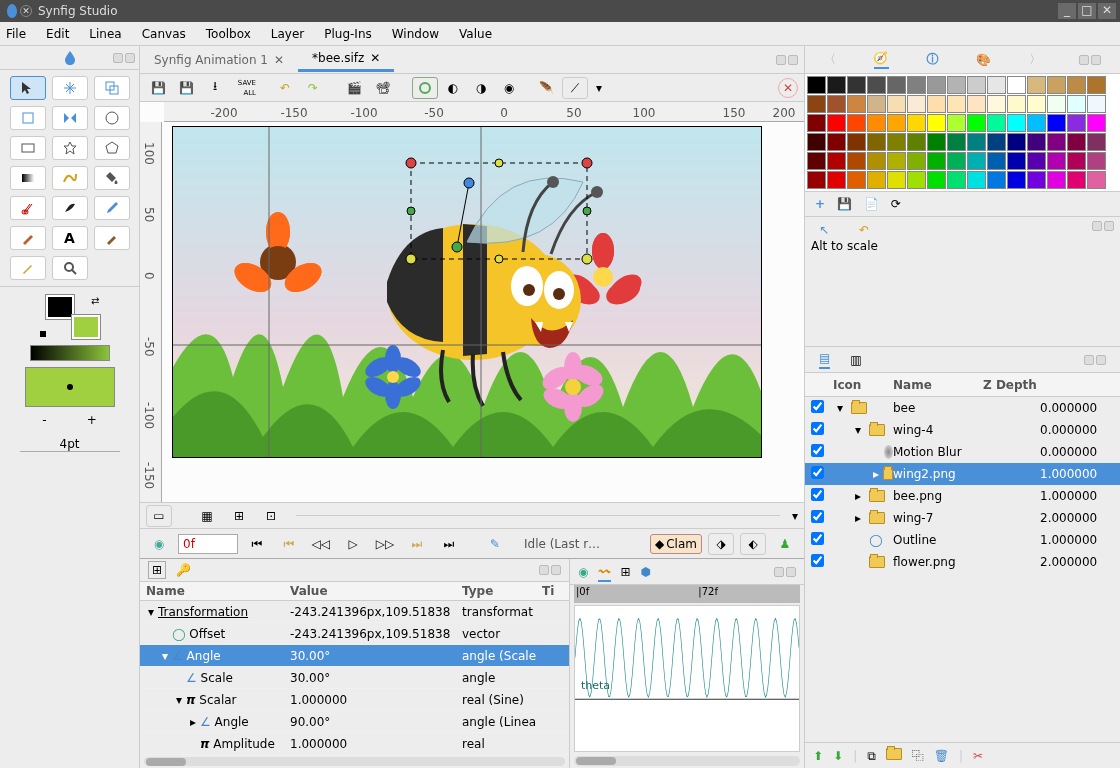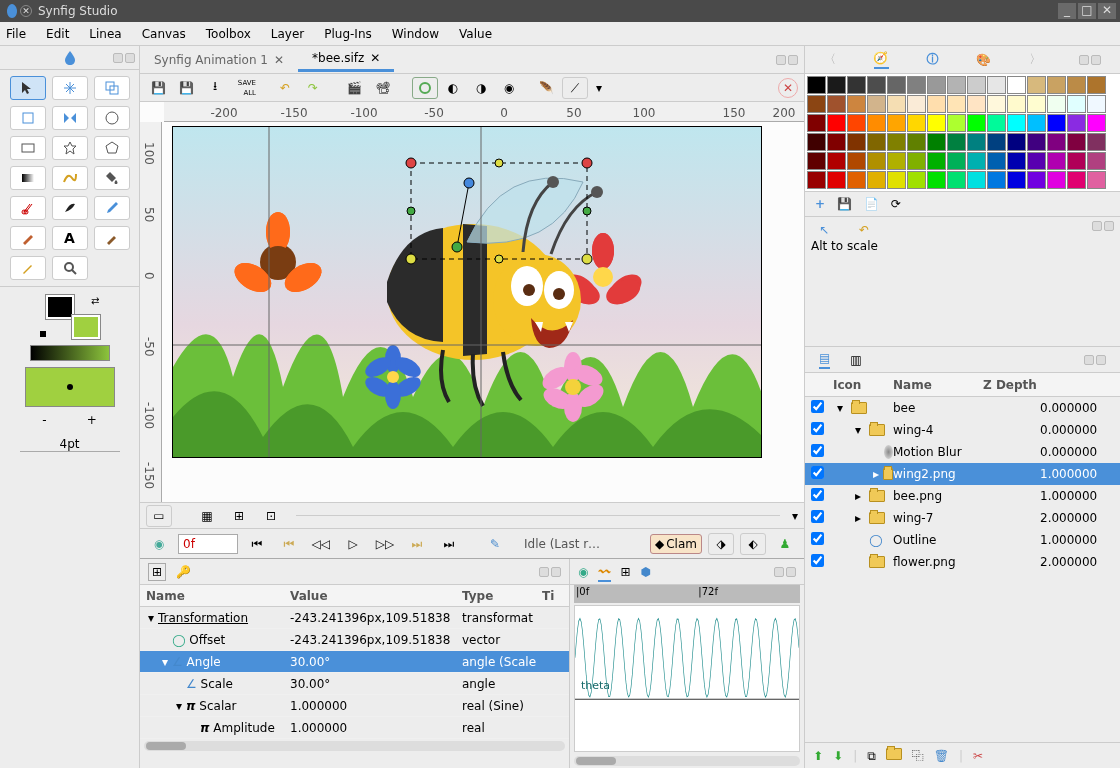--- a/index.html
+++ b/index.html
@@ -476,20 +476,25 @@
             </div>
             <div class="paramrow">
               <div class="pc-name" style="padding-left:36px;"><span style="display:inline-block;width:10px;"></span><span style="color:#48c;">∠</span> <span>Scale</span></div>
               <div class="pc-val">30.00°</div>
               <div class="pc-type">angle</div>
             </div>
             <div class="paramrow">
               <div class="pc-name" style="padding-left:36px;"><span style="display:inline-block;width:10px;">▾</span><span style="font-style:italic;font-weight:bold;">π</span> <span>Scalar</span></div>
               <div class="pc-val">1.000000</div>
               <div class="pc-type">real (Sine)</div>
+            </div>
+            <div class="paramrow">
+              <div class="pc-name" style="padding-left:50px;"><span style="display:inline-block;width:10px;">▸</span><span style="color:#48c;">∠</span> <span>Angle</span></div>
+              <div class="pc-val">90.00°</div>
+              <div class="pc-type">angle (Linea</div>
             </div>
             <div class="paramrow">
               <div class="pc-name" style="padding-left:50px;"><span style="display:inline-block;width:10px;"></span><span style="font-style:italic;font-weight:bold;">π</span> <span>Amplitude</span></div>
               <div class="pc-val">1.000000</div>
               <div class="pc-type">real</div>
             </div>
           </div>
         <div class="scroll-h"></div>
       </div>
       <div class="bottom-right">

